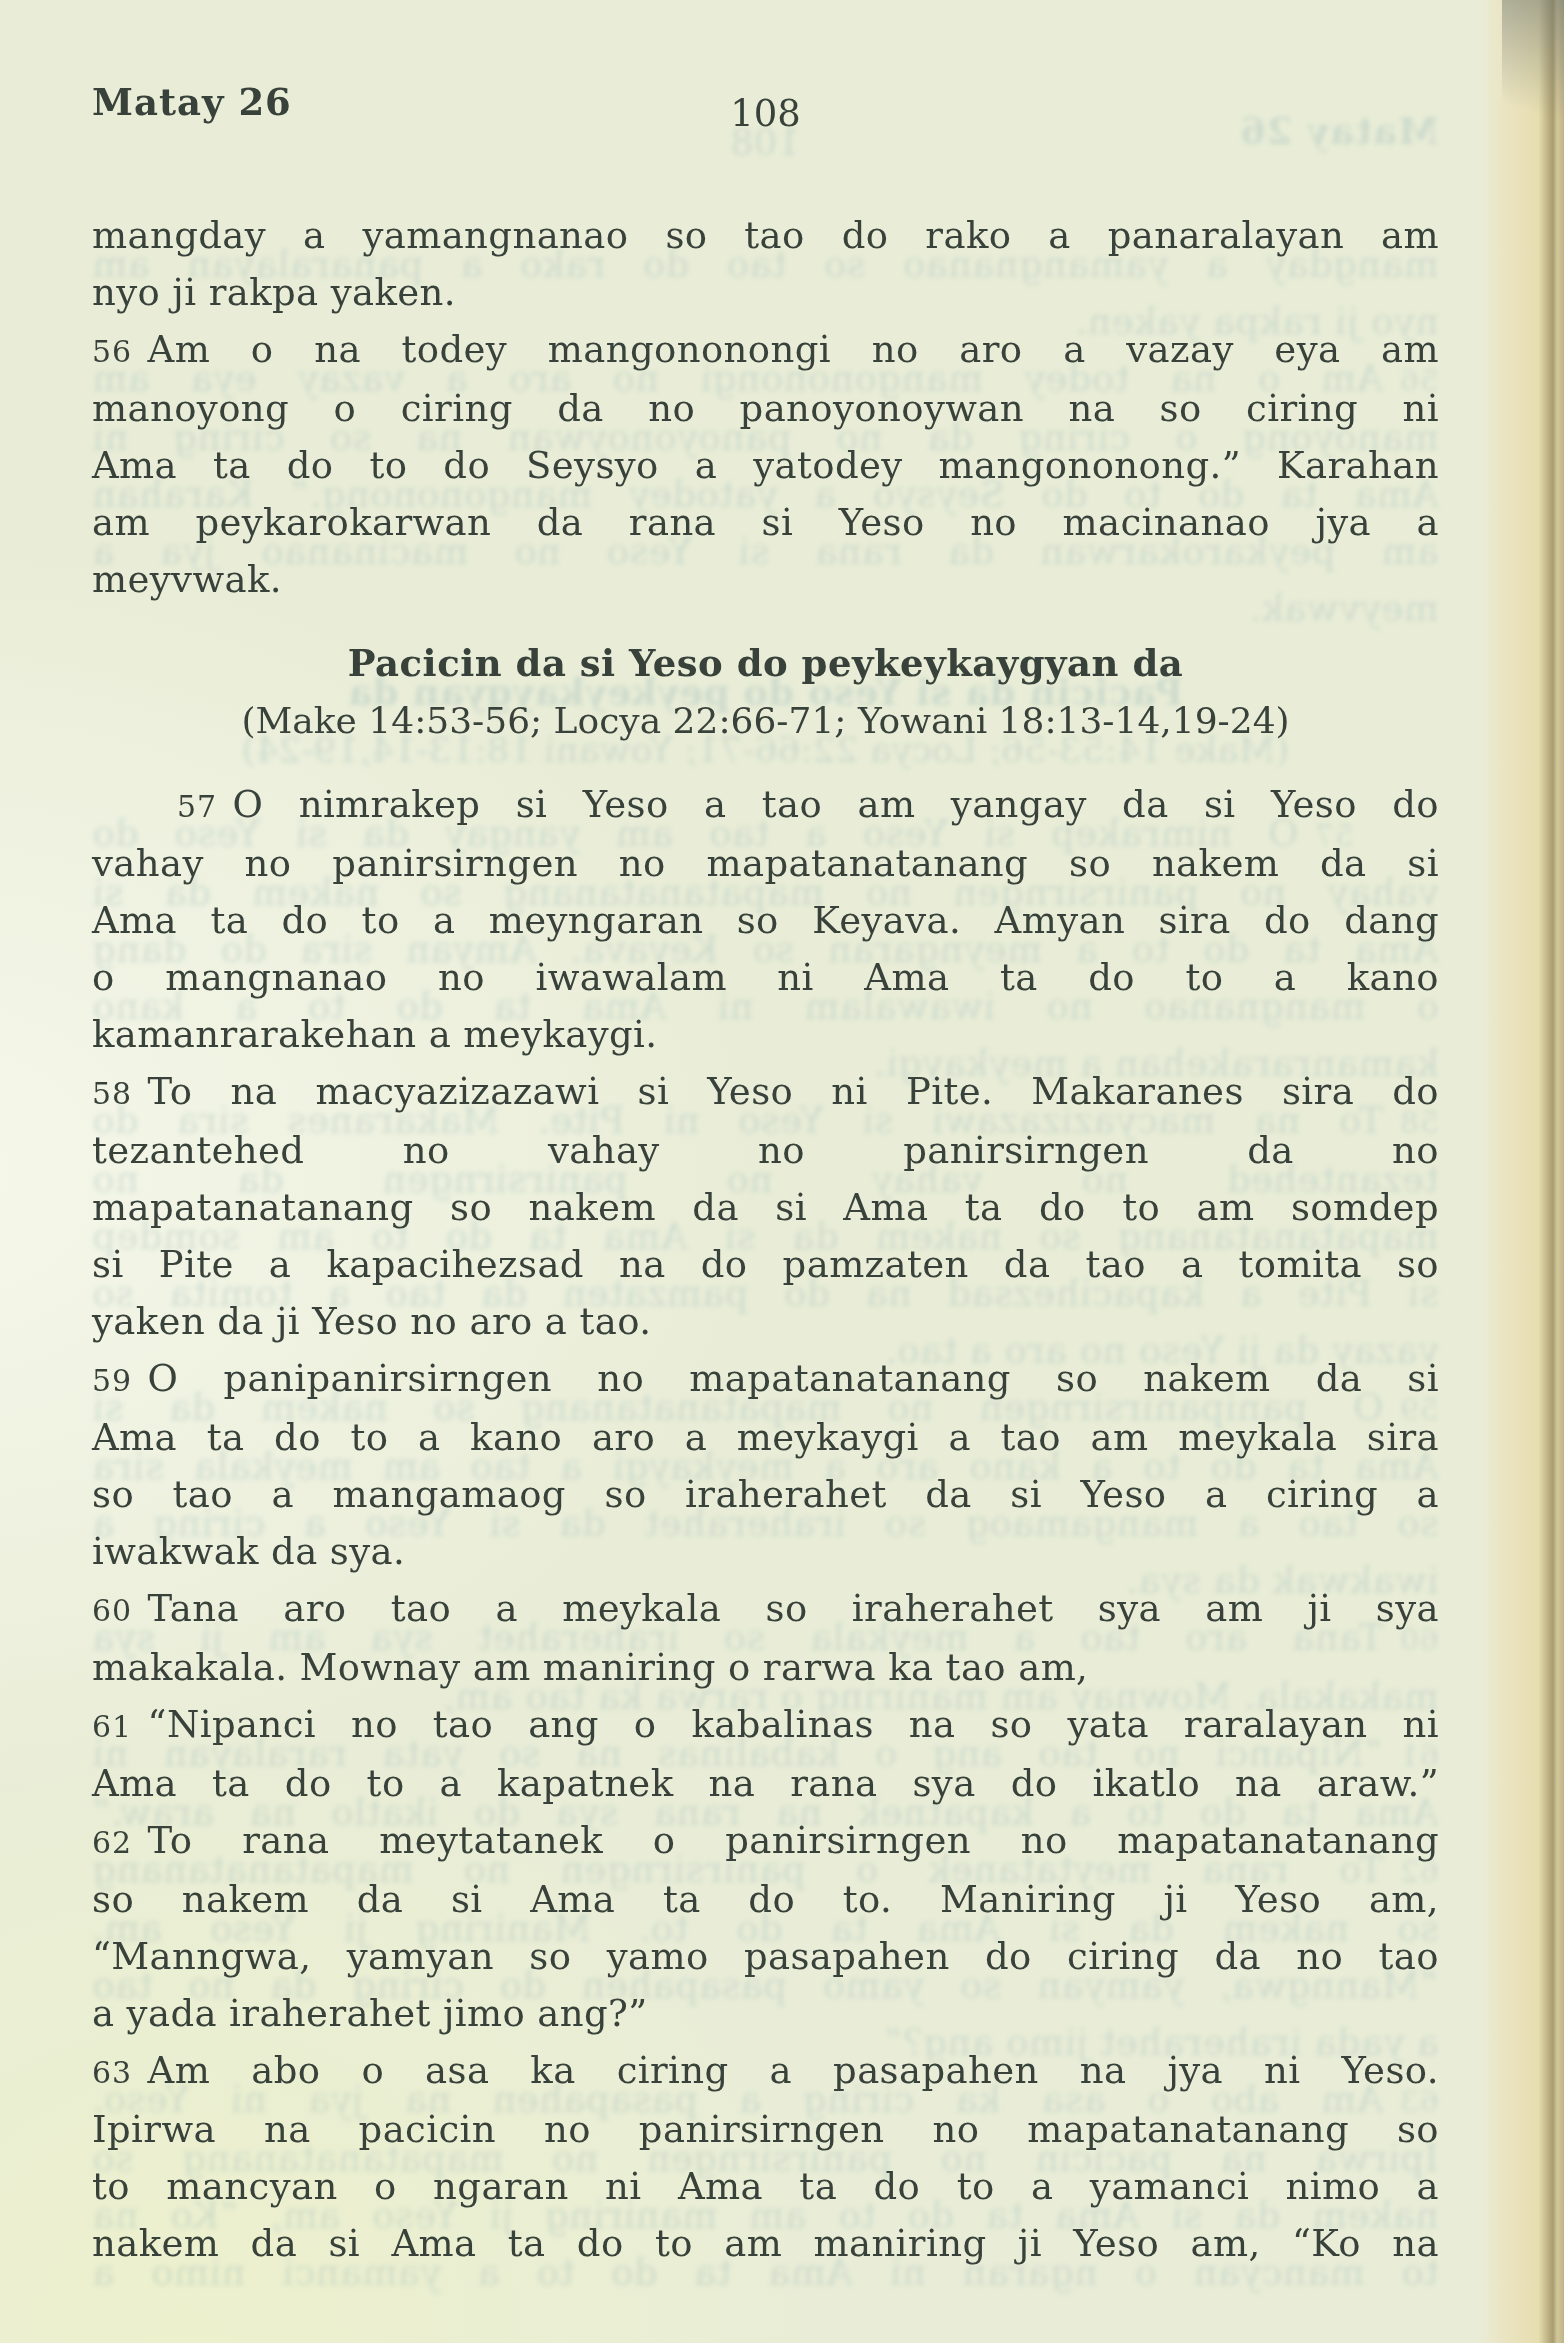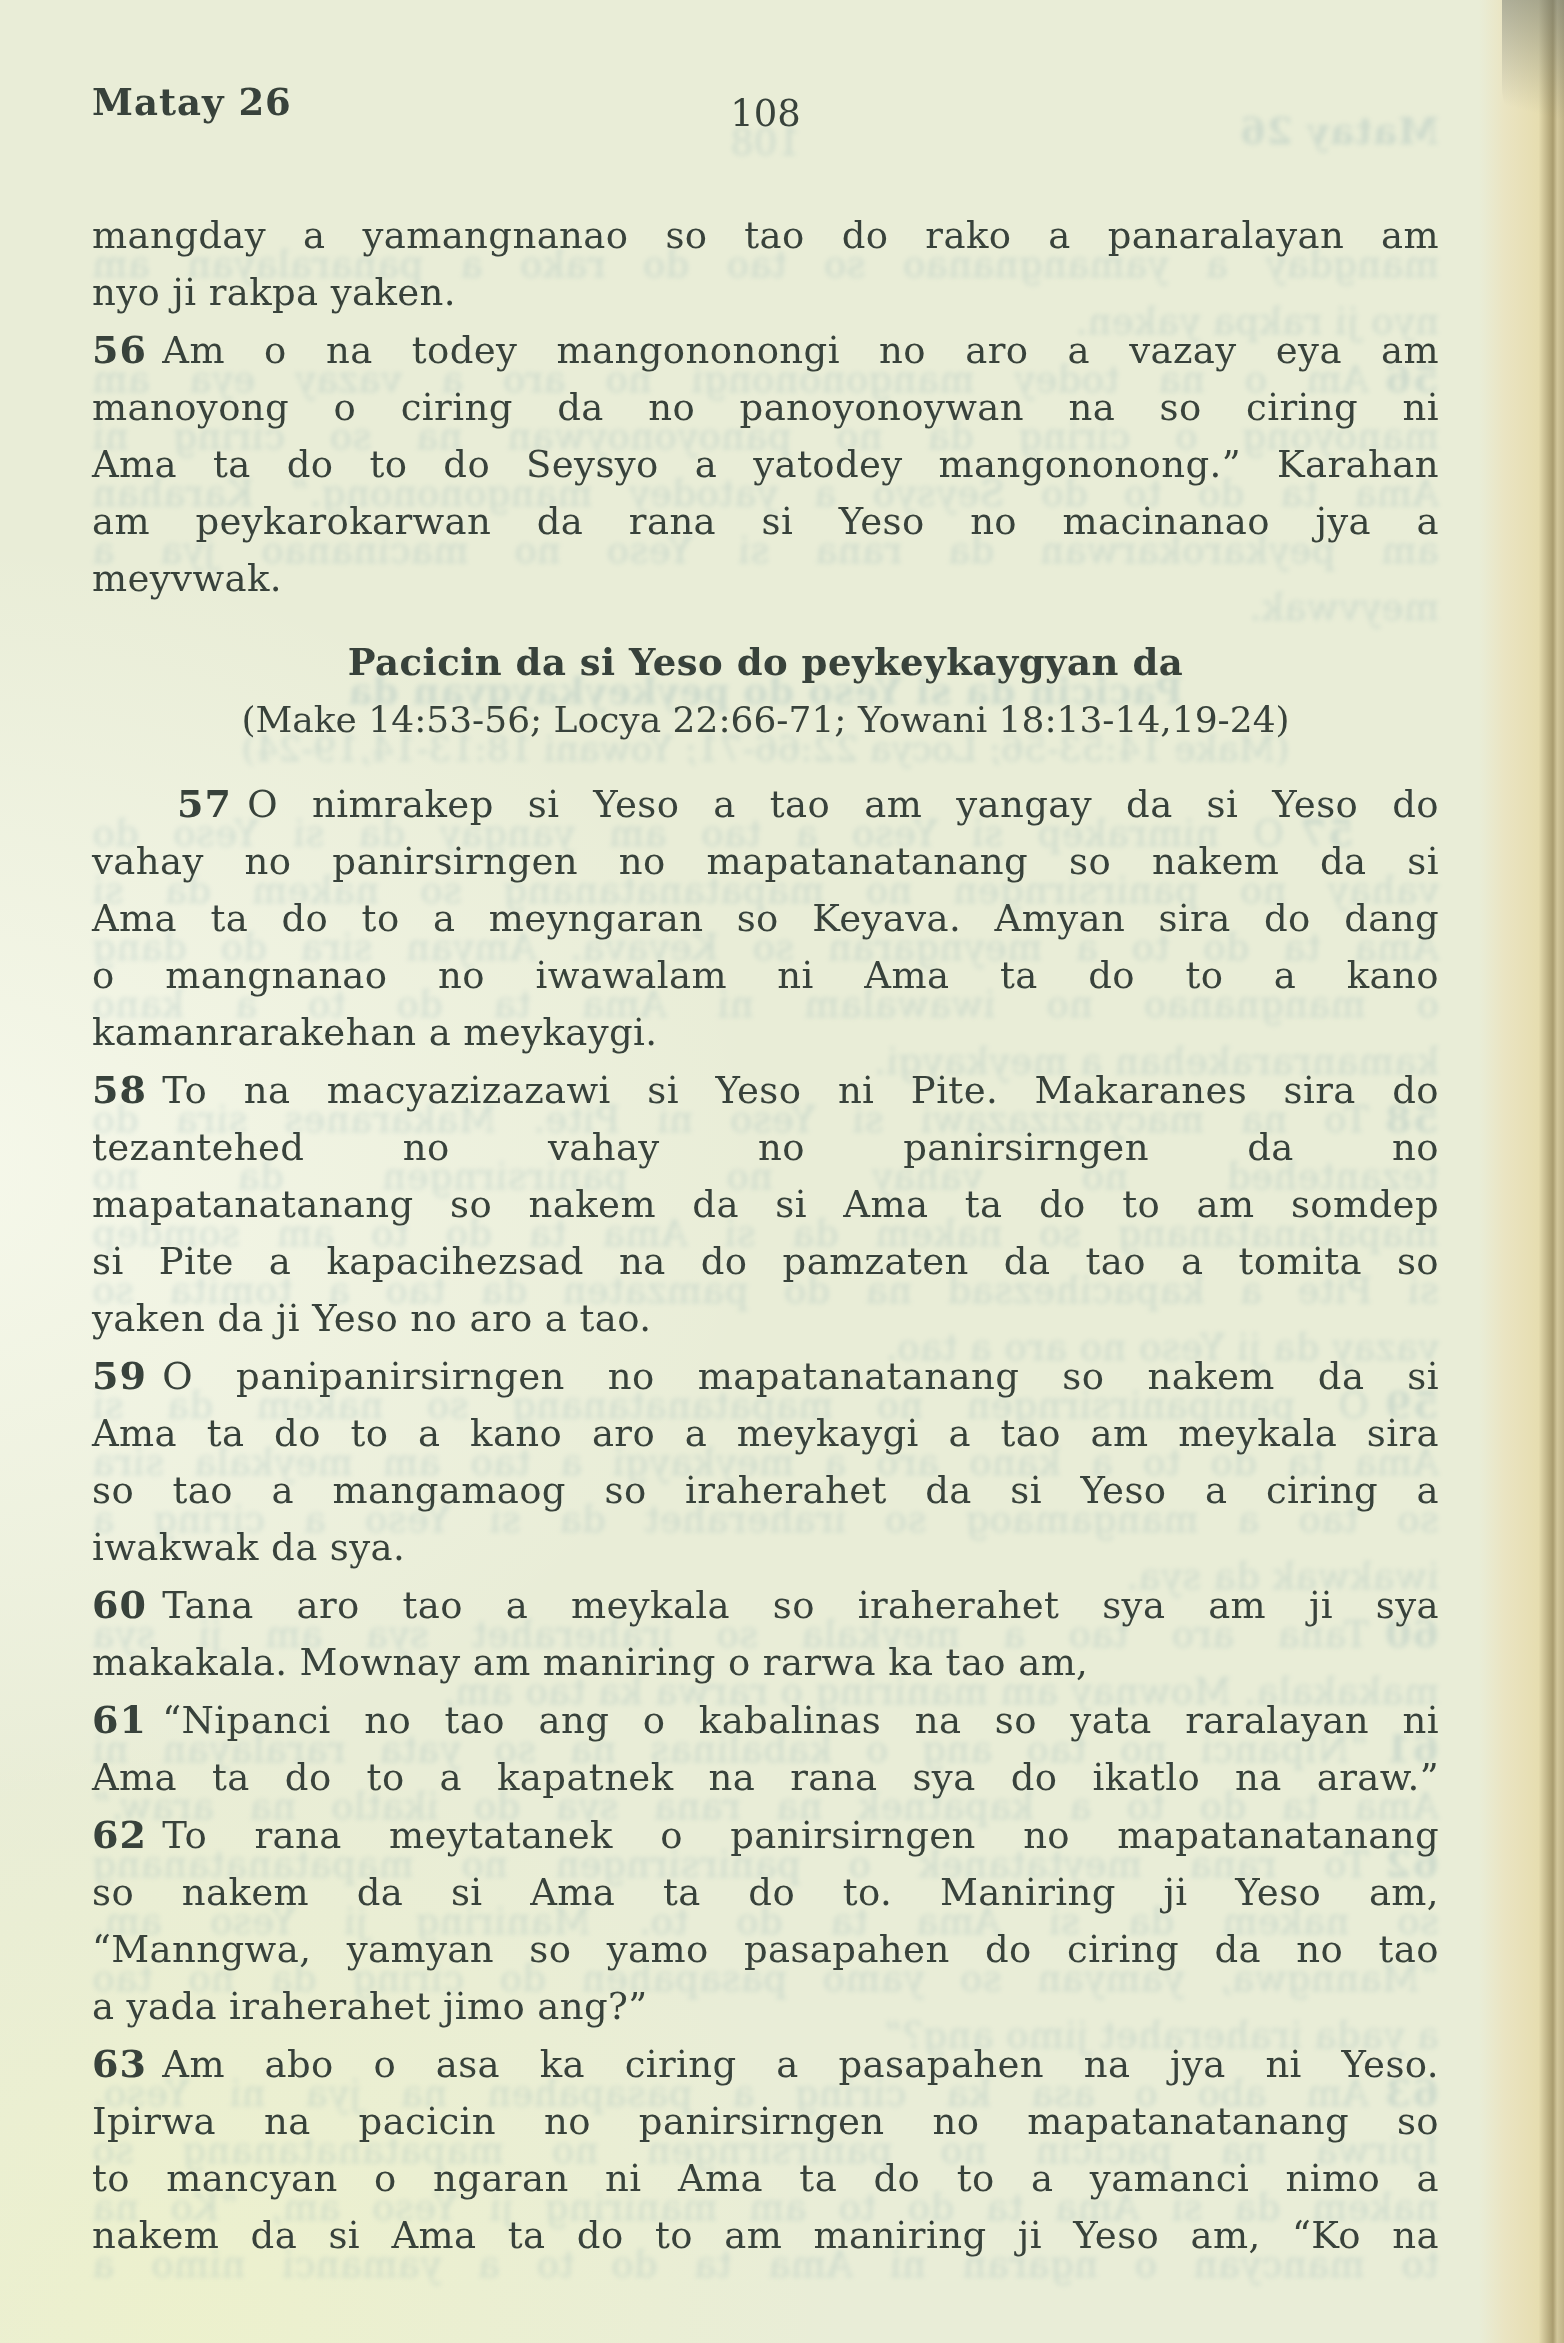--- a/index.html
+++ b/index.html
@@ -46,21 +46,21 @@
   }
   .body-lines.first { margin-top: 70px; }
   .line {
     font-size: 37px; line-height: 57px;
     text-align: justify; text-align-last: justify;
     letter-spacing: 0.4px;
   }
   .line.no-j { text-align: right; text-align-last: left; }
   .line.indent { text-indent: 85px; }
   .vnum {
-    font-weight: bold; font-size: 38px;
+    font-weight: normal; font-size: 30px;
     margin-right: 15.4px; letter-spacing: 1px;
   }
   .section-head {
     margin-top: 27px;
     font-size: 37px; line-height: 57px; font-weight: bold;
     text-align: center; text-align-last: center;
     letter-spacing: 0.5px;
   }
   .section-refs {
     font-size: 36px; line-height: 57px;

